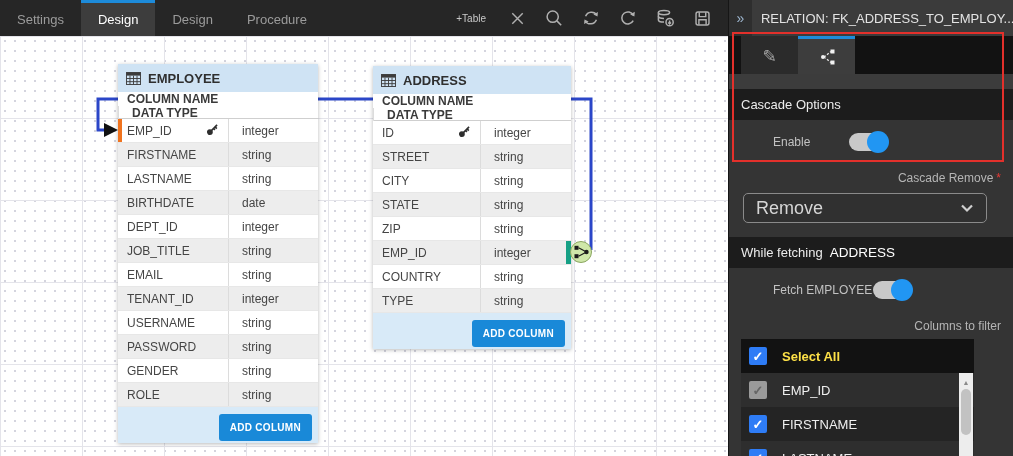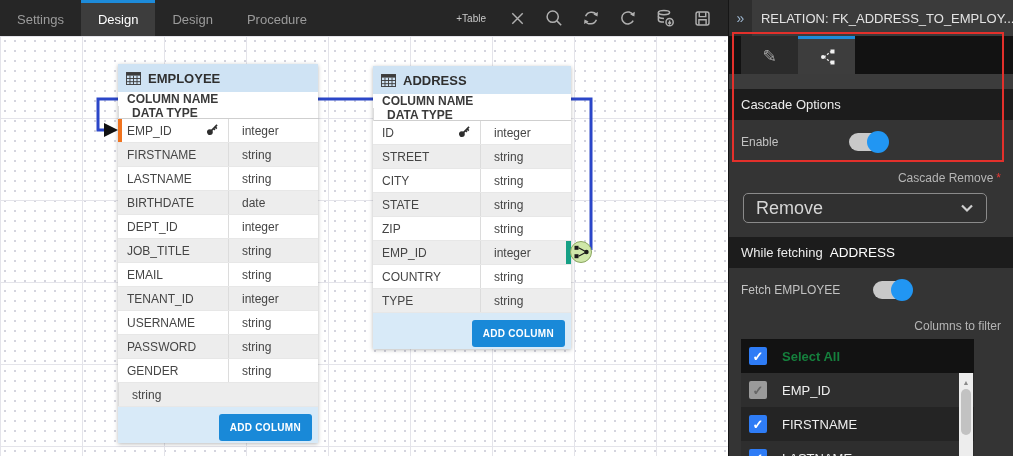--- a/index.html
+++ b/index.html
@@ -61,21 +61,21 @@
   .p-title { padding-left:9px; font-size:13px; color:#e3e3e3; white-space:nowrap; overflow:hidden; }
   .p-tabbar { height:38px; background:#121212; display:flex; padding-left:12px; }
   .p-tab { width:57px; height:38px; display:flex; align-items:center; justify-content:center;
     border-top:3px solid transparent; cursor:pointer; }
   .p-tab.t1 { background:#2b2b2b; }
   .p-tab.active { background:#3d3d3d; border-top-color:#1d8bda; }
   .pencil { font-size:17px; color:#a9a9a9; display:inline-block; transform:rotate(0deg); }
   .p-strip { height:15px; background:#3c3c3c; }
   .p-sechead { height:31px; background:#1c1c1c; display:flex; align-items:center;
     padding-left:12px; font-size:13px; color:#ececec; }
-  .p-row { height:43px; display:flex; align-items:center; position:relative; }
+  .p-row { height:43px; display:flex; align-items:center; position:relative;padding-left:32px; }
   .p-lbl { font-size:12px; color:#c2c2c2; padding-left:12px; }
   .toggle { position:absolute; width:38px; height:18px; background:#c9c9c9; border-radius:10px; cursor:pointer; }
   .toggle .knob { position:absolute; right:-2px; top:-2px; width:22px; height:22px;
     border-radius:50%; background:#2196f3; }
   .tg-enable { left:120px; } .tg-fetch { left:144px; }
   .p-fieldlbl { padding:8px 12px 6px 12px; font-size:12px; color:#b5b5b5;text-align:right; }
   .req { color:#e53935; margin-left:3px; }
   .p-select { margin:2px 12px 0 14px; width:244px; height:30px; border:1px solid #8a8a8a;
     border-radius:5px; background:#303030; display:flex; align-items:center;
     padding:0 12px; font-size:18px; color:#d6d6d6; cursor:pointer; }
@@ -84,21 +84,21 @@
   .wf-table { color:#fff; font-size:13.5px; margin-left:7px; }
   .cols-list { margin-left:12px; width:233px; position:relative; }
   .cl-row { height:34px; display:flex; align-items:center; padding-left:8px; }
   .cl-row.head { background:#121212; }
   .cl-row.r1 { background:#2e2e2e; } .cl-row.r2 { background:#242424; } .cl-row.r3 { background:#2e2e2e; }
   .cb { width:18px; height:18px; border-radius:2px; background:#2e7cf6; color:#fff;
     font-size:13px; font-weight:bold; display:flex; align-items:center; justify-content:center;
     cursor:pointer; }
   .cb.disabled { background:#9a9a9a; color:#666; cursor:default; }
   .cl-label { margin-left:15px; font-size:13px; color:#efefef; }
-  .cl-row.head .cl-label { font-weight:bold; color:#15803d; }
+  .cl-row.head .cl-label { font-weight:bold; color:#fde047; }
   .scrollbar { position:absolute; left:218px; top:34px; bottom:-96px; width:14px;
     background:#ededed; height:96px; }
   .sb-up { height:13px; display:flex; align-items:flex-end; justify-content:center;
     font-size:7px; color:#8a8a8a; cursor:pointer; }
   .sb-thumb { position:absolute; left:2px; top:16px; width:10px; height:46px;
     background:#c2c2c2; border-radius:5px; cursor:pointer; }
 
   .highlight-rect { position:absolute; left:732px; top:32px; width:272px; height:130px;
     border:2px solid #e3302b; z-index:20; pointer-events:none; }
 </style>
@@ -248,20 +248,23 @@
           </div>
         <div class="c-type">string</div>
         </div>
       <div class="t-row">
         <div class="c-name">
             <span>GENDER</span>
           </div>
         <div class="c-type">string</div>
         </div>
       <div class="t-row alt">
+        <div class="c-name">
+            <span>ROLE</span>
+          </div>
         <div class="c-type">string</div>
         </div>
       <div class="t-footer">
         <div class="addcol-btn">ADD COLUMN</div>
       </div>
     </div>
 
     <div class="dbtable t-address">
       <div class="t-header">
         <svg width="15" height="13" viewBox="0 0 16 14">

